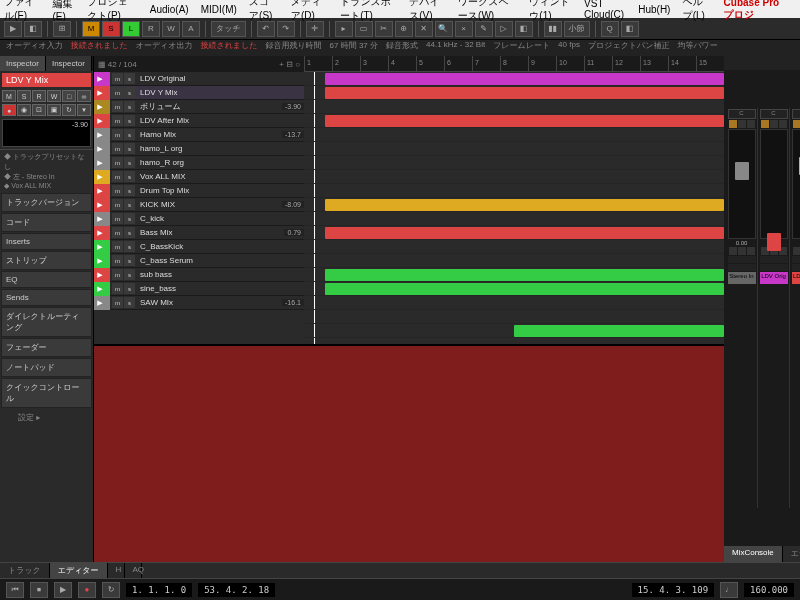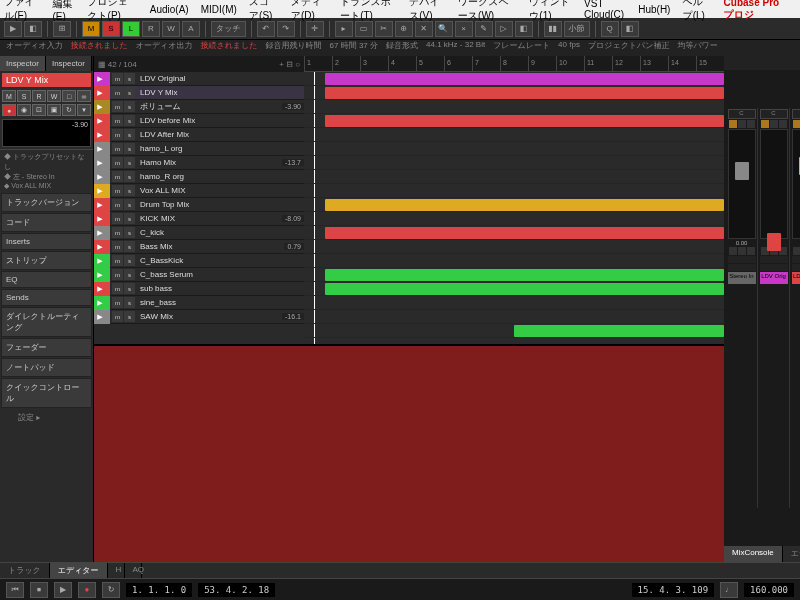--- a/index.html
+++ b/index.html
@@ -224,50 +224,41 @@
   <div class="tr-name">ボリューム</div>
   <div class="tr-val">-3.90</div>
             </div>
             <div class="trackrow">
               <div class="tr-play" style="background:#d44;color:#fff">▶</div>
   <div class="tr-color" style="background:#d44"></div>
   <div class="tr-btns">
                 <div class="tr-btn">m</div>
                 <div class="tr-btn">s</div>
               </div>
-  <div class="tr-name">LDV before Mix</div>
-  </div>
-            <div class="trackrow">
-              <div class="tr-play" style="background:#d44;color:#fff">▶</div>
-  <div class="tr-color" style="background:#d44"></div>
-  <div class="tr-btns">
-                <div class="tr-btn">m</div>
-                <div class="tr-btn">s</div>
-              </div>
   <div class="tr-name">LDV After Mix</div>
   </div>
             <div class="trackrow">
               <div class="tr-play" style="background:#888;color:#fff">▶</div>
   <div class="tr-color" style="background:#888"></div>
   <div class="tr-btns">
                 <div class="tr-btn">m</div>
                 <div class="tr-btn">s</div>
               </div>
-  <div class="tr-name">hamo_L org</div>
-  </div>
+  <div class="tr-name">Hamo Mix</div>
+  <div class="tr-val">-13.7</div>
+            </div>
             <div class="trackrow">
               <div class="tr-play" style="background:#888;color:#fff">▶</div>
   <div class="tr-color" style="background:#888"></div>
   <div class="tr-btns">
                 <div class="tr-btn">m</div>
                 <div class="tr-btn">s</div>
               </div>
-  <div class="tr-name">Hamo Mix</div>
-  <div class="tr-val">-13.7</div>
-            </div>
+  <div class="tr-name">hamo_L org</div>
+  </div>
             <div class="trackrow">
               <div class="tr-play" style="background:#888;color:#fff">▶</div>
   <div class="tr-color" style="background:#888"></div>
   <div class="tr-btns">
                 <div class="tr-btn">m</div>
                 <div class="tr-btn">s</div>
               </div>
   <div class="tr-name">hamo_R org</div>
   </div>
             <div class="trackrow">

